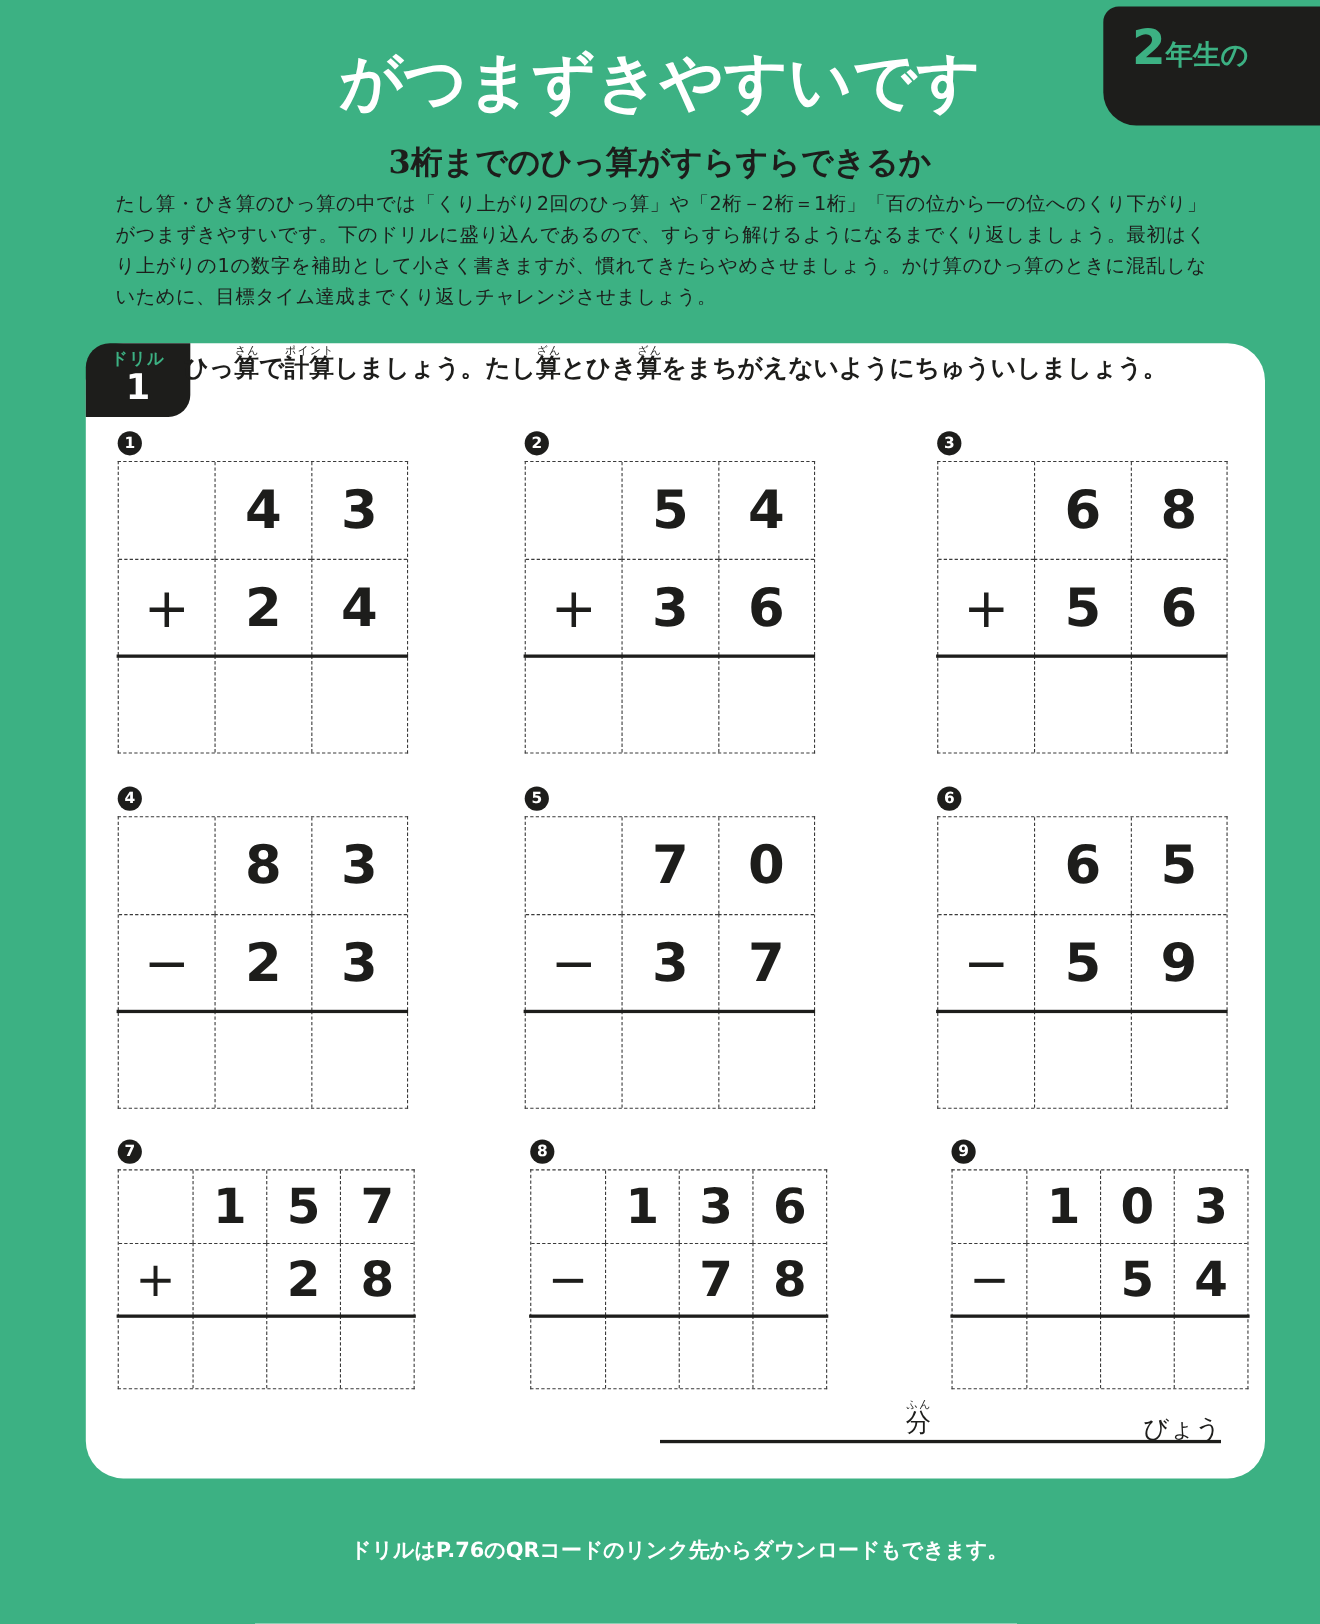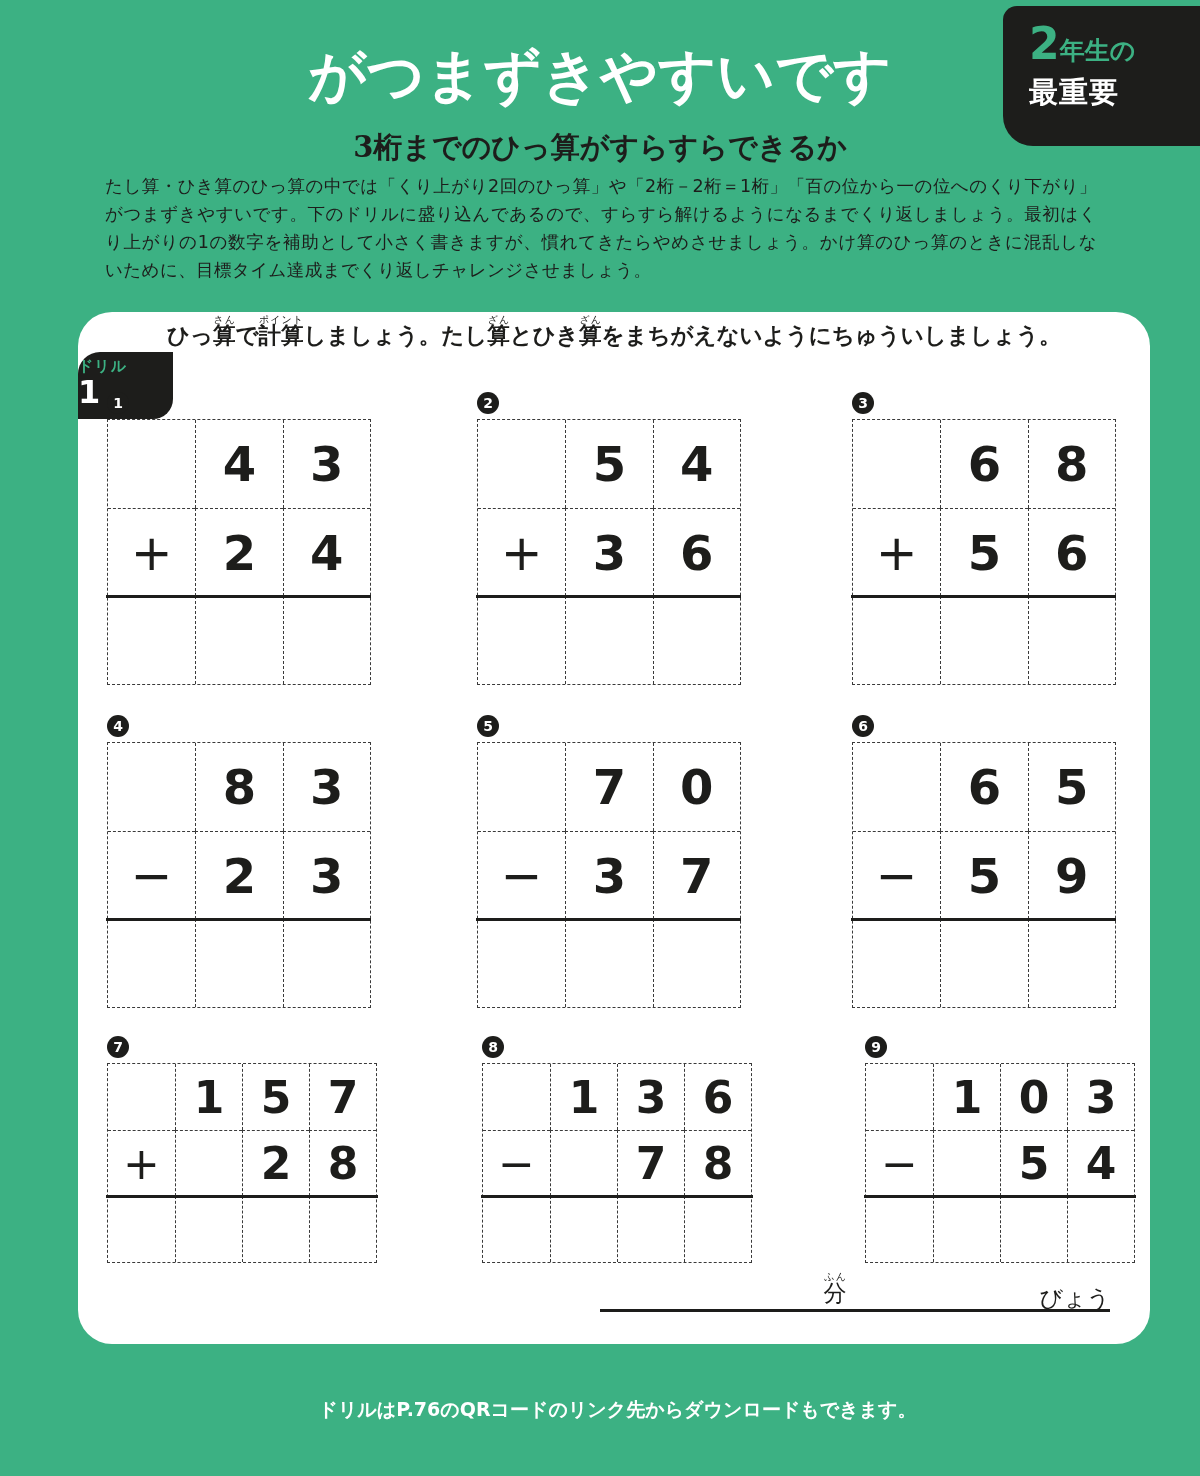--- a/index.html
+++ b/index.html
@@ -4,21 +4,21 @@
 <style>
   html,body{margin:0;padding:0;}
   body{
     width:1200px;height:1476px;position:relative;overflow:hidden;
     background:#3cb183;
     font-family:"DejaVu Sans", sans-serif;
   }
 
   
   .badge{
-    position:absolute;left:1003px;top:6px;width:197px;height:140px;
+    position:absolute;left:1003px;top:6px;width:197px;height:108px;
     background:#1d1d1b;border-radius:14px 0 0 30px;
     padding-top:18px;box-sizing:border-box;color:#fff;
   }
   .badge-line1{padding-left:26px;line-height:40px;white-space:nowrap;}
   .badge-num{font-size:44px;font-weight:800;color:#3cb183;}
   .badge-suffix{font-size:25px;font-weight:700;color:#3cb183;}
   .badge-line2,.badge-line3{padding-left:26px;font-size:29px;font-weight:700;line-height:36px;letter-spacing:1px;}
 
   .title{
     position:absolute;left:0;top:44px;width:1200px;margin:0;
@@ -34,22 +34,22 @@
     font-size:17.5px;line-height:1.6;color:#1d1d1b;text-align:justify;
     letter-spacing:0.4px;font-weight:500;
   }
 
   .card{
     position:absolute;left:78px;top:312px;width:1072px;height:1032px;
     background:#ffffff;border-radius:34px;
   }
   .tab{
     position:absolute;left:78px;top:312px;width:95px;height:67px;
-    background:#1d1d1b;border-radius:22px 0 20px 0;text-align:left;
-    box-sizing:border-box;padding-top:6px;margin-top:40px;
+    background:#1d1d1b;border-radius:22px 0 20px 0;text-align:center;
+    box-sizing:border-box;padding-top:6px;
   }
   .tab-label{color:#3cb183;font-size:15px;font-weight:700;letter-spacing:1px;line-height:17px;}
   .tab-num{color:#ffffff;font-size:32px;font-weight:800;line-height:34px;}
 
   .instr{position:absolute;left:167px;top:312px;width:950px;color:#1d1d1b;}
   .instr-line{font-size:22.5px;font-weight:700;height:37px;line-height:46px;white-space:nowrap;}
   .instr ruby rt{font-size:10px;font-weight:500;letter-spacing:0;}
 
   
   .problem{position:absolute;}
@@ -79,21 +79,20 @@
 
   .footer{position:absolute;left:0;top:1394px;width:1200px;text-align:center;color:#ffffff;font-weight:700;}
   .footer-line1{font-size:21px;line-height:34px;letter-spacing:0.2px;}
   .footer-line2{font-size:19px;line-height:30px;padding-left:35px;}
 </style>
 </head>
 <body>
 
 <div class="badge">
   <div class="badge-line1"><span class="badge-num">2</span><span class="badge-suffix">年生の</span></div>
-  <div class="badge-line2">最重要</div>
 </div>
 
 <h1 class="title">がつまずきやすいです</h1>
 <div class="subtitle">3桁までのひっ算がすらすらできるか</div>
 <p class="intro">たし算・ひき算のひっ算の中では「くり上がり2回のひっ算」や「2桁－2桁＝1桁」「百の位から一の位へのくり下がり」がつまずきやすいです。下のドリルに盛り込んであるので、すらすら解けるようになるまでくり返しましょう。最初はくり上がりの1の数字を補助として小さく書きますが、慣れてきたらやめさせましょう。かけ算のひっ算のときに混乱しないために、目標タイム達成までくり返しチャレンジさせましょう。</p>
 
 <div class="card"></div>
 
 <div class="tab">
   <div class="tab-label">ドリル</div>

